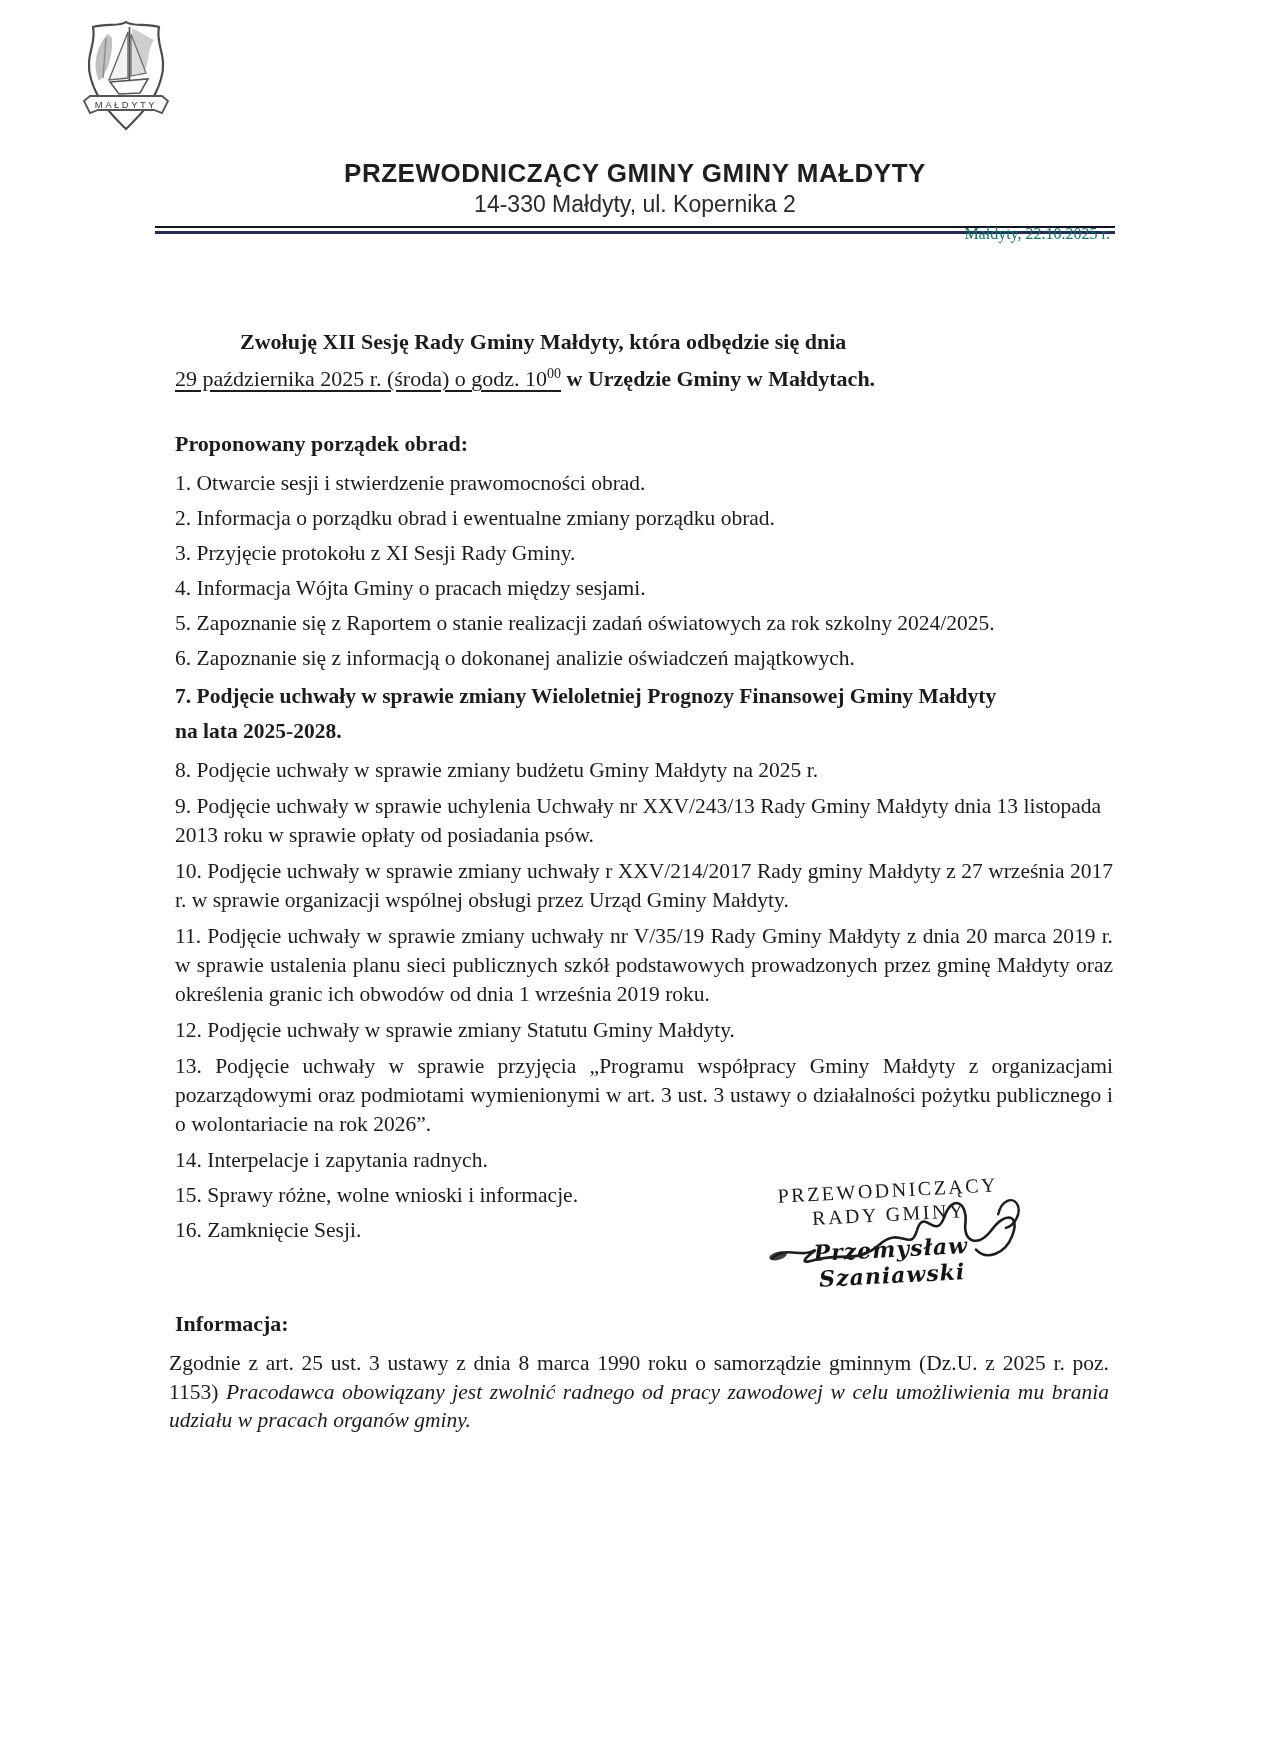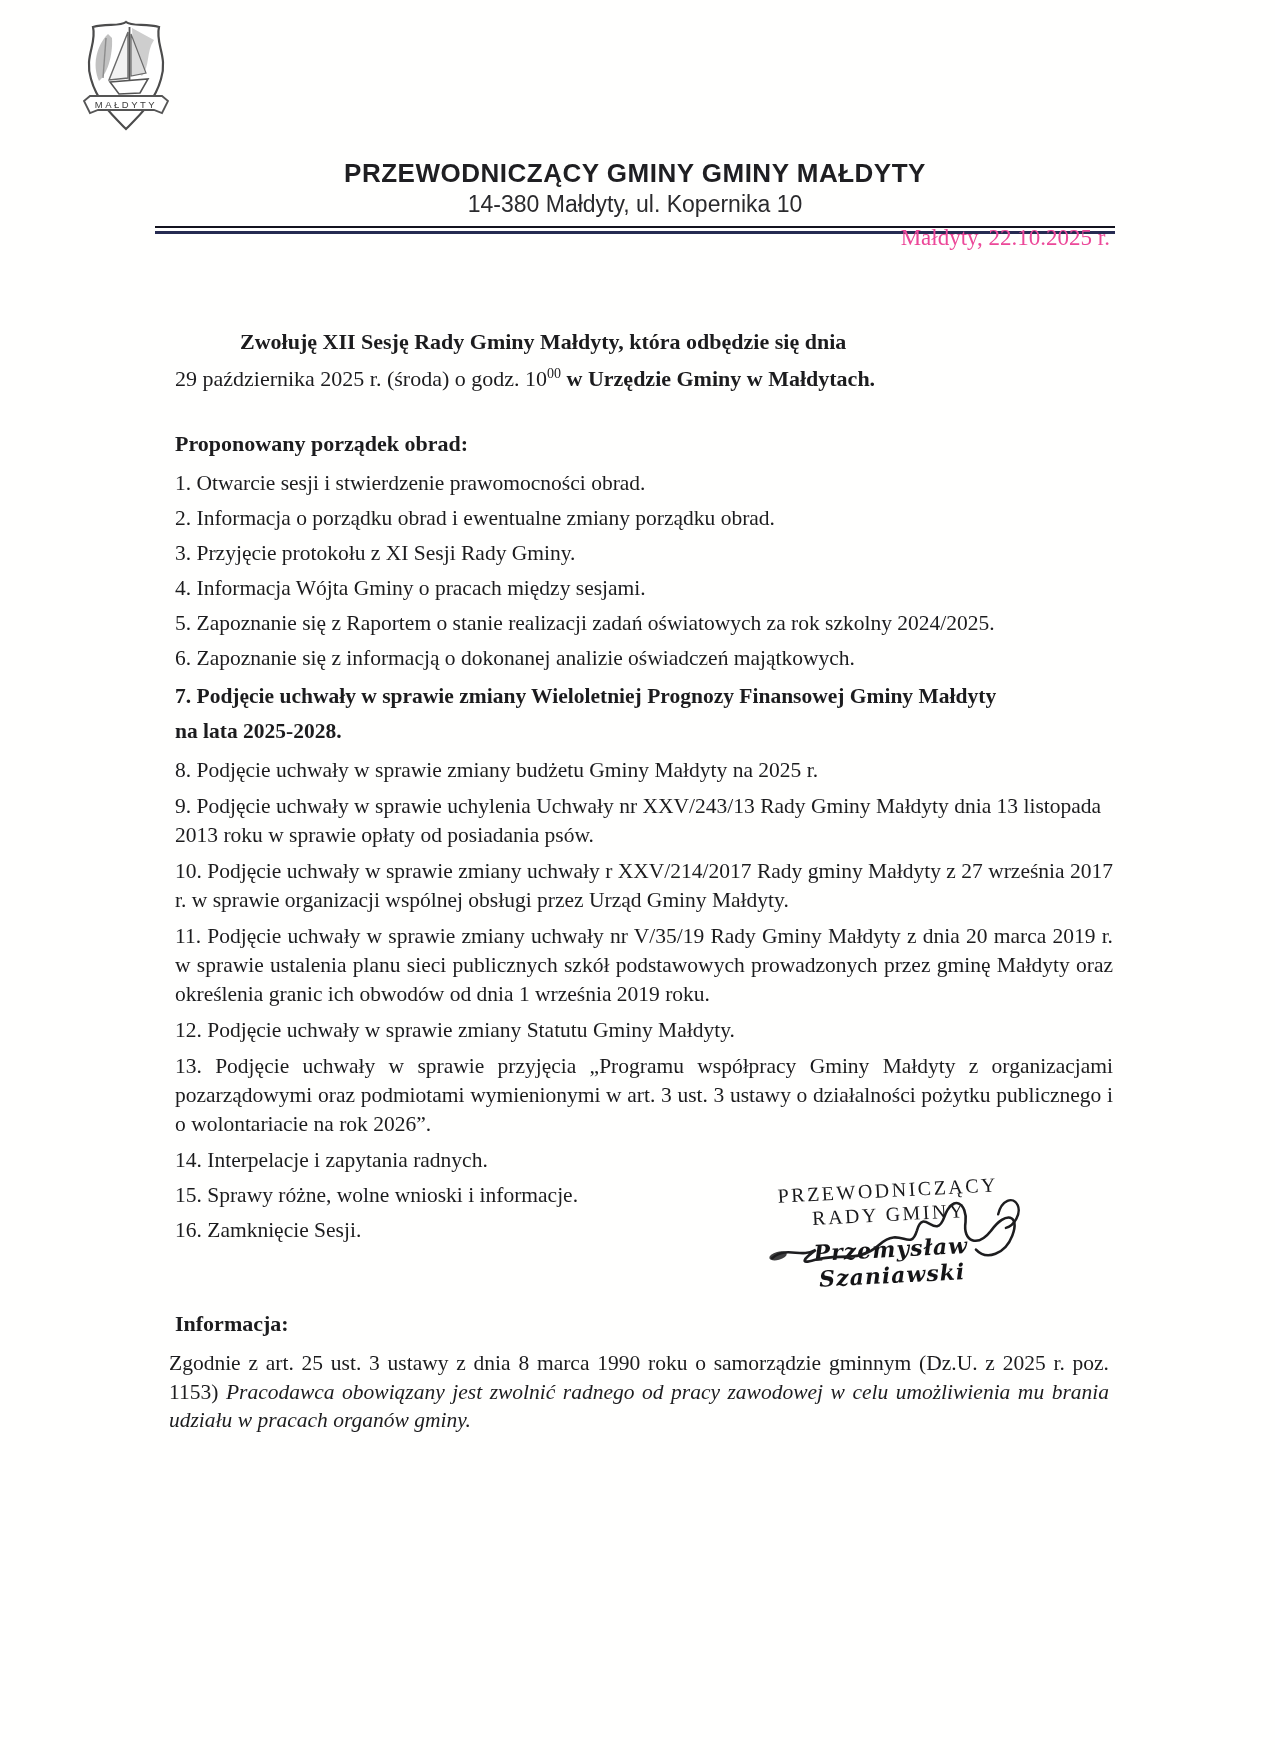--- a/index.html
+++ b/index.html
@@ -24,32 +24,33 @@
     font-family:"Liberation Sans", sans-serif;
     font-size:23px;margin-top:2px;color:#2a2a2d;
   }
   .rule{
     margin-top:8px;height:3px;
     border-top:2px solid #13131f;
     border-bottom:3px solid #262b52;
   }
   .dateline{
     position:absolute;left:175px;top:225px;width:935px;
-    text-align:right;font-size:23px;color:#ec4899;
+    text-align:right;font-size:16px;color:#0f766e;
   }
   
   .invite1{
     position:absolute;left:240px;top:329px;width:900px;
     font-size:22px;font-weight:bold;margin:0;
   }
   .invite2{
     position:absolute;left:175px;top:366px;width:1000px;
     font-size:22px;margin:0;
   }
   .invite2 .u{
+    text-decoration:underline;
     text-decoration-thickness:2px;
     text-underline-offset:4px;
     margin-top:12px;
   }
   .invite2 sup{font-size:14px;line-height:0;}
   .invite2 b{font-weight:bold;}
   .agenda-head{
     position:absolute;left:175px;top:431px;
     font-size:22px;font-weight:bold;margin:0;
   }
@@ -112,21 +113,21 @@
 
       <path d="M34 64 L72 61 L64 75 L43 76 Z" fill="#ffffff" stroke="#555555" stroke-width="1.6"></path>
 
       <path d="M8 83 L14 78 L86 78 L92 83 L86 95 L78 92 L22 92 L14 95 Z" fill="#ffffff" stroke="#555555" stroke-width="1.8"></path>
       <text x="50" y="89.5" text-anchor="middle" font-family="Liberation Sans, sans-serif" font-size="9.5" letter-spacing="2.5" fill="#3c3c3c">MAŁDYTY</text>
     </svg>
   </div>
 
   <div class="letterhead">
     <div class="lh-title">PRZEWODNICZĄCY GMINY GMINY MAŁDYTY</div>
-    <div class="lh-address">14-380 Małdyty, ul. Kopernika 10</div>
+    <div class="lh-address">14-330 Małdyty, ul. Kopernika 2</div>
     <div class="rule"></div>
   </div>
 
   <div class="dateline">Małdyty, 22.10.2025 r.</div>
 
   <p class="invite1">Zwołuję XII Sesję Rady Gminy Małdyty, która odbędzie się dnia</p>
   <p class="invite2"><span class="u"><span>29 października 2025 r. (środa) o godz. 10</span><sup>00</sup></span><b> w Urzędzie Gminy w Małdytach.</b></p>
 
   <p class="agenda-head">Proponowany porządek obrad:</p>
   <div class="agenda">

